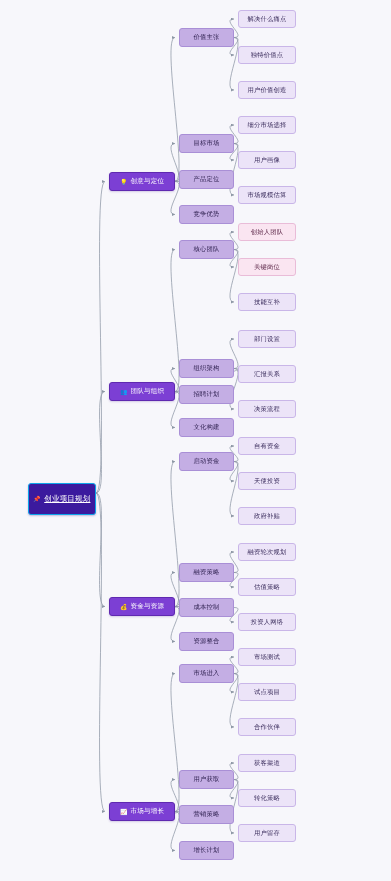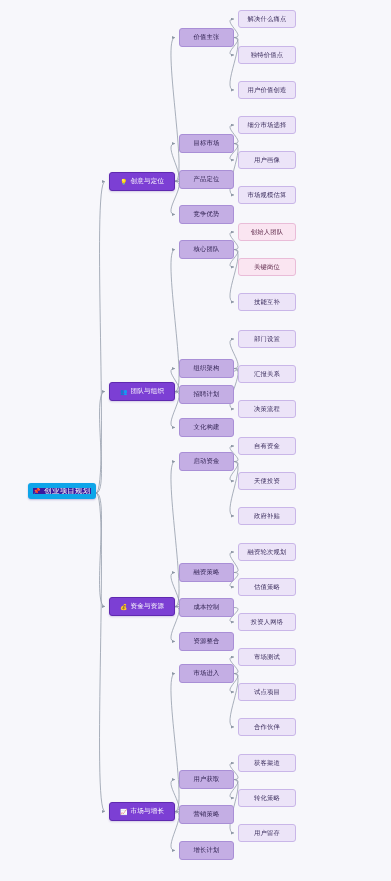--- a/index.html
+++ b/index.html
@@ -18,24 +18,24 @@
     display:flex;align-items:center;justify-content:center;
     border-radius:3px;
     white-space:nowrap;
     letter-spacing:.2px;
     overflow:hidden;
   }
   .node .lbl{display:inline-block;line-height:1;}
   
   .lvl0{
     background:#3b1a9e;
-    border:5px solid #0ea5e9;
+    border:1px solid #0ea5e9;
     color:#ffffff;
     font-size:7.5px;
-    height:16px;
+    height:32px;
     box-shadow:0 1px 2px rgba(60,30,140,.28);
     gap:3px;
   }
   .lvl0 .lbl{text-decoration:underline;text-underline-offset:1px;}
   
   .lvl1{
     background:#7c3fd4;
     border:1px solid #5f29b0;
     color:#ffffff;
     font-size:6.5px;

